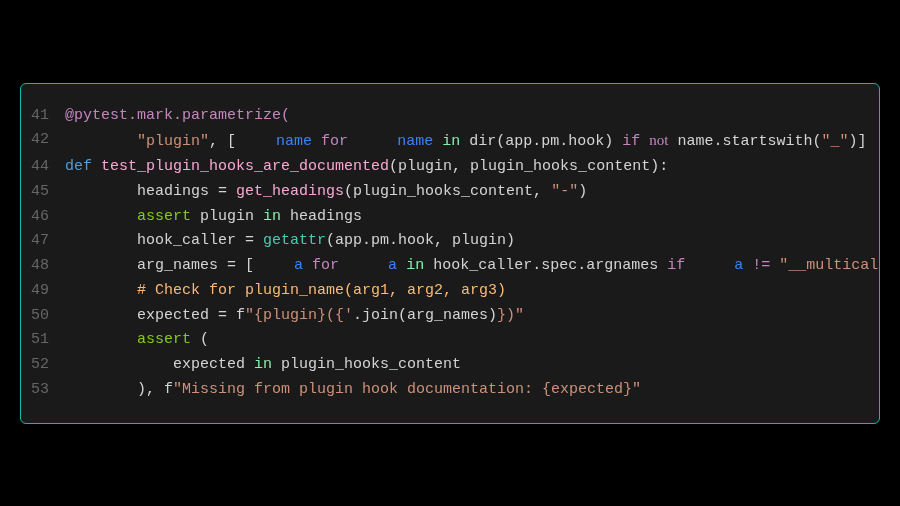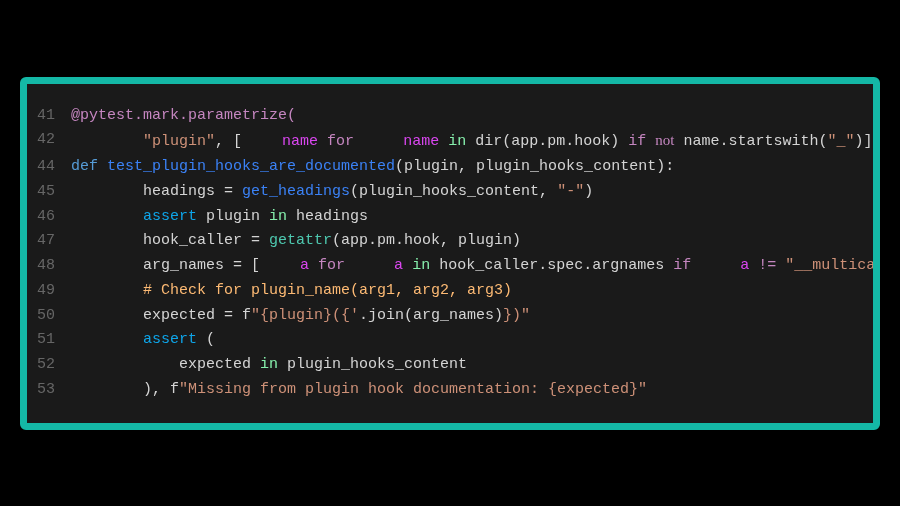--- a/index.html
+++ b/index.html
@@ -9,21 +9,21 @@
       width: 900px;
       height: 506px;
       display: flex;
       align-items: center;
       justify-content: center;
       font-family: 'Courier New', Courier, monospace;
     }
 
     .code-window {
       background: #1a1a1a;
-      border: 7px solid #14b8a6;
+      border: 1px solid #14b8a6;
       border-radius: 6px;
       width: 860px;
       padding: 20px 0;
       overflow: hidden;
     }
 
     .code-table {
       width: 100%;
       border-collapse: collapse;
       font-size: 15px;
@@ -43,30 +43,30 @@
 
     .line-code {
       padding-right: 20px;
       color: #d4d4d4;
       white-space: pre;
     }
 
     
     .kw-decorator { color: #c586c0; } 
     .kw-def       { color: #569cd6; }
-    .kw-func      { color: #3b82f6; }
+    .kw-func      { color: #f9a8d4; }
     .kw-string    { color: #ce9178; }
-    .kw-assert    { color: #0ea5e9; }
+    .kw-assert    { color: #84cc16; }
     .kw-for       { color: #c586c0; }
     .kw-if        { color: #c586c0; }
     .kw-not       { color: #c586c0; font-family: Liberation Serif, serif; }
     .kw-in        { color: #86efac; }
     .kw-ne        { color: #c586c0; }
     .kw-comment   { color: #fdba74; margin-top: 20px; }
-    .kw-param     { color: #d946ef; margin-left: 40px; }
+    .kw-param     { color: #3b82f6; margin-left: 40px; }
     .kw-fstring   { color: #ce9178; }
     .kw-builtin   { color: #4ec9b0; margin-top: 30px; }
     .kw-plain     { color: #d4d4d4; }
   </style>
 </head>
 <body>
 
 <div class="code-window">
   <table class="code-table">
     <tbody id="code-body">

